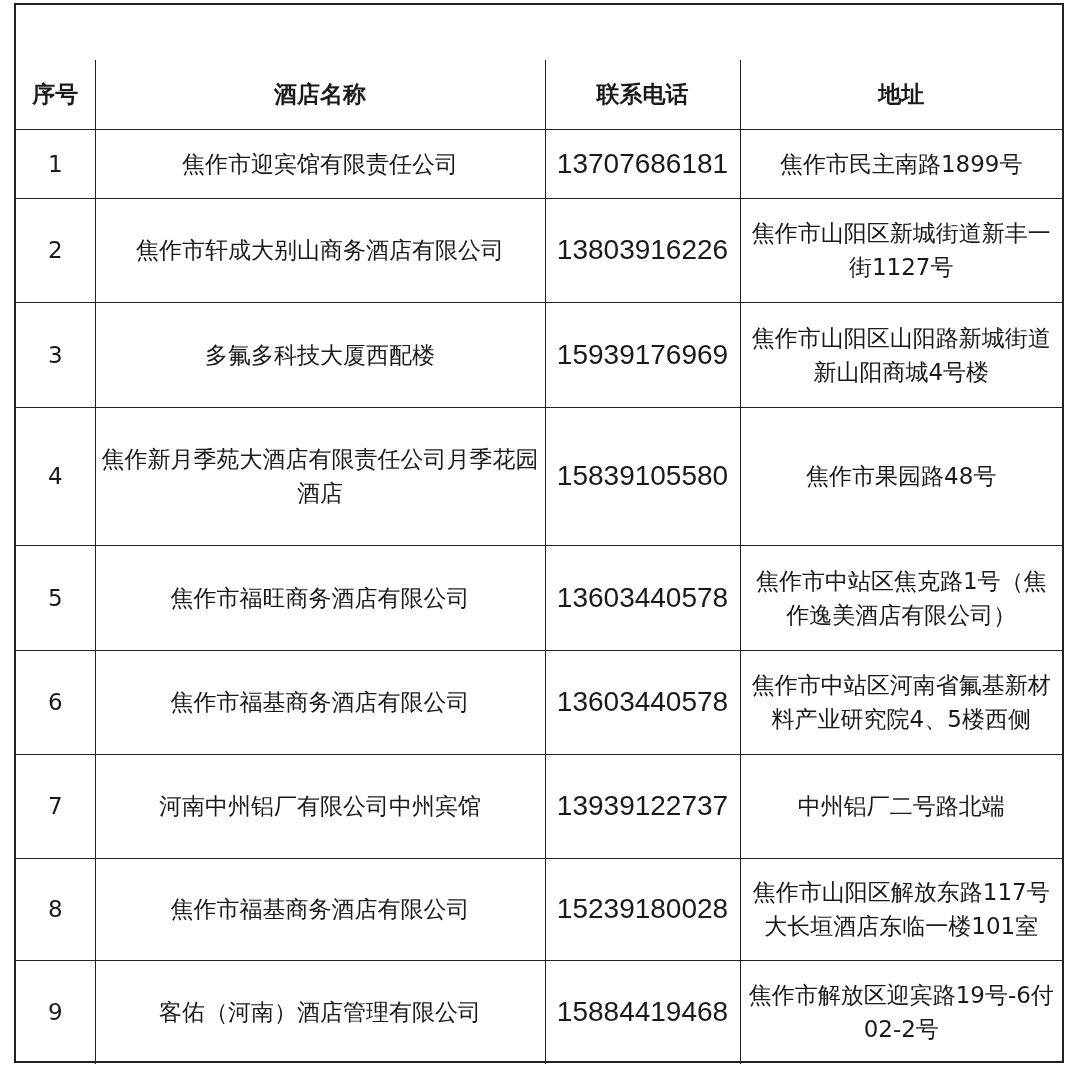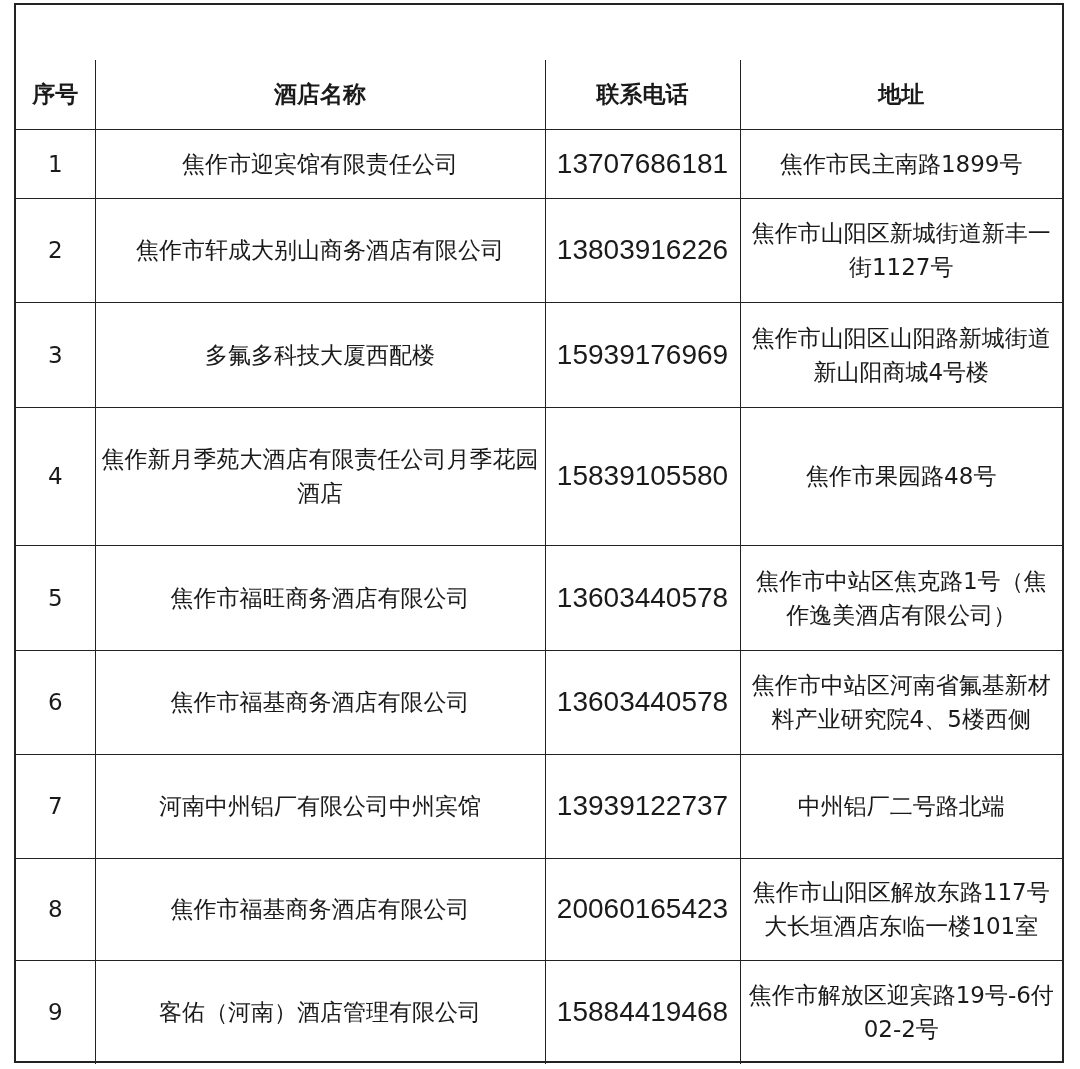--- a/index.html
+++ b/index.html
@@ -83,21 +83,21 @@
     </tr>
     <tr style="height:104px">
       <td>7</td>
       <td>河南中州铝厂有限公司中州宾馆</td>
       <td class="tel">13939122737</td>
       <td class="addr">中州铝厂二号路北端</td>
     </tr>
     <tr style="height:102px">
       <td>8</td>
       <td>焦作市福基商务酒店有限公司</td>
-      <td class="tel">20060165423</td>
+      <td class="tel">15239180028</td>
       <td class="addr">焦作市山阳区解放东路117号大长垣酒店东临一楼101室</td>
     </tr>
     <tr style="height:104px">
       <td>9</td>
       <td>客佑（河南）酒店管理有限公司</td>
       <td class="tel">15884419468</td>
       <td class="addr">焦作市解放区迎宾路19号-6付02-2号</td>
     </tr>
   </tbody>
     </table>

